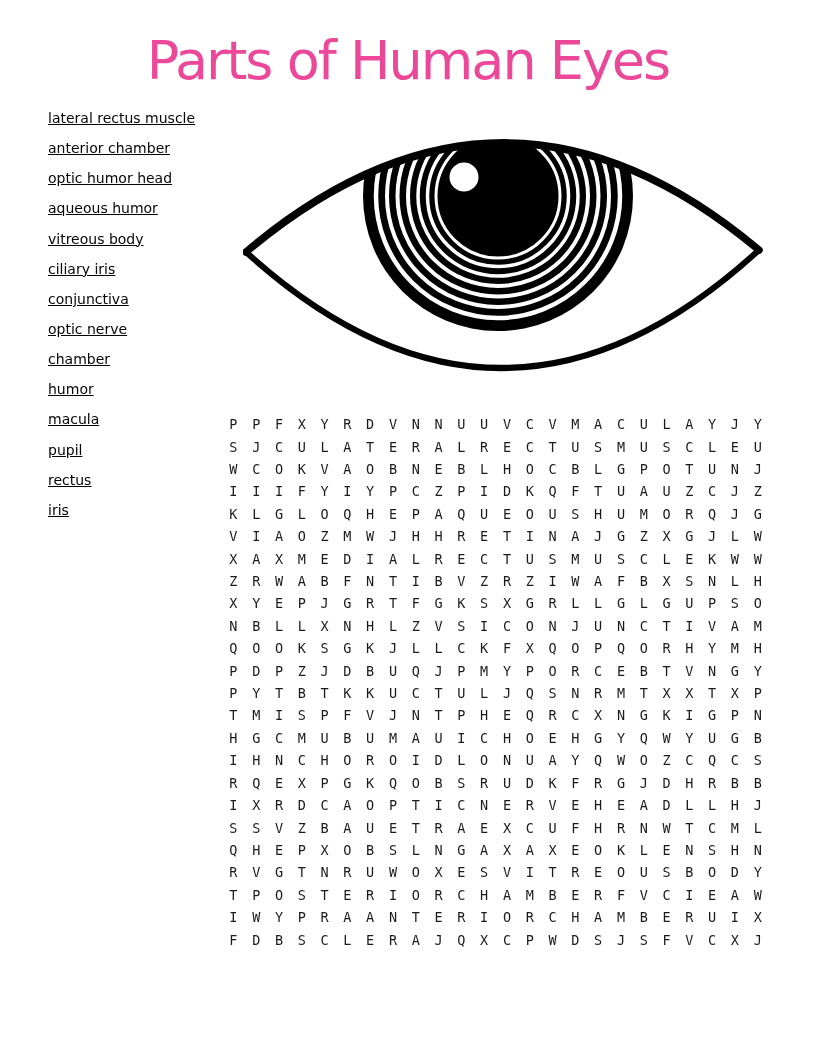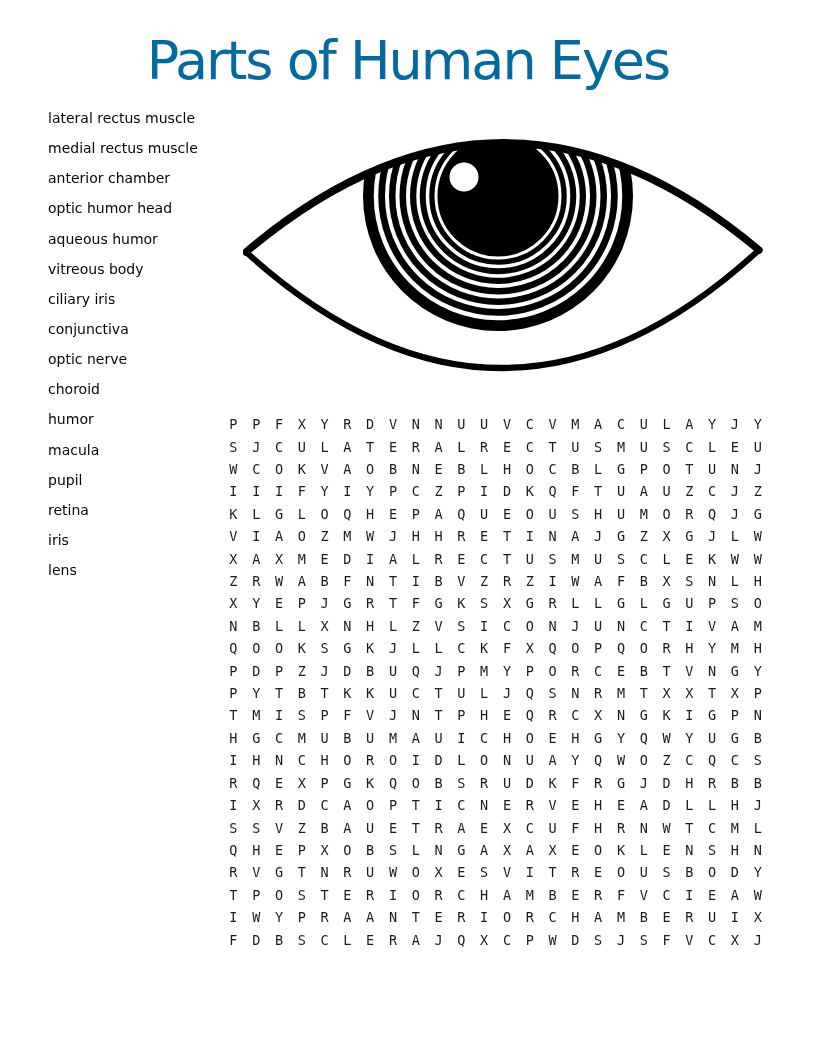--- a/index.html
+++ b/index.html
@@ -20,36 +20,37 @@
     position: absolute;
     top: 30px;
     left: 0;
     width: 816px;
     text-align: center;
     font-size: 54px;
     font-weight: 400;
     letter-spacing: -2px;
     line-height: 1.15;
     margin: 0;
-    color: #0369a1;
+    color: #ec4899;
   }
   .word-list {
     position: absolute;
     left: 48px;
     top: 103px;
     margin: 0;
     padding: 0;
     list-style: none;
     font-size: 14px;
     color: #050505;
   }
   .word-list li {
     height: 30.15px;
     line-height: 30.15px;
     white-space: nowrap;
+    text-decoration: underline;
   }
   .eye-figure {
     position: absolute;
     left: 243px;
     top: 132px;
     width: 520px;
     height: 240px;
     margin: 0;
   }
   .grid {
@@ -71,35 +72,33 @@
 </style>
 </head>
 <body>
 
 <div class="page">
 
   <h1 class="title">Parts of Human Eyes</h1>
 
   <ul class="word-list">
       <li>lateral rectus muscle</li>
-      <li>medial rectus muscle</li>
       <li>anterior chamber</li>
       <li>optic humor head</li>
       <li>aqueous humor</li>
       <li>vitreous body</li>
       <li>ciliary iris</li>
       <li>conjunctiva</li>
       <li>optic nerve</li>
-      <li>choroid</li>
+      <li>chamber</li>
       <li>humor</li>
       <li>macula</li>
       <li>pupil</li>
-      <li>retina</li>
+      <li>rectus</li>
       <li>iris</li>
-      <li>lens</li>
     </ul>
 
   <figure class="eye-figure" aria-label="human-eye-illustration">
     <svg width="520" height="240" viewBox="0 0 520 240" xmlns="http://www.w3.org/2000/svg">
       <defs>
         <clipPath id="eyeclip">
           <path d="M3,120 Q260,-97 516,118 Q260,353 3,120 Z"></path>
         </clipPath>
       </defs>
       <g clip-path="url(#eyeclip)">

